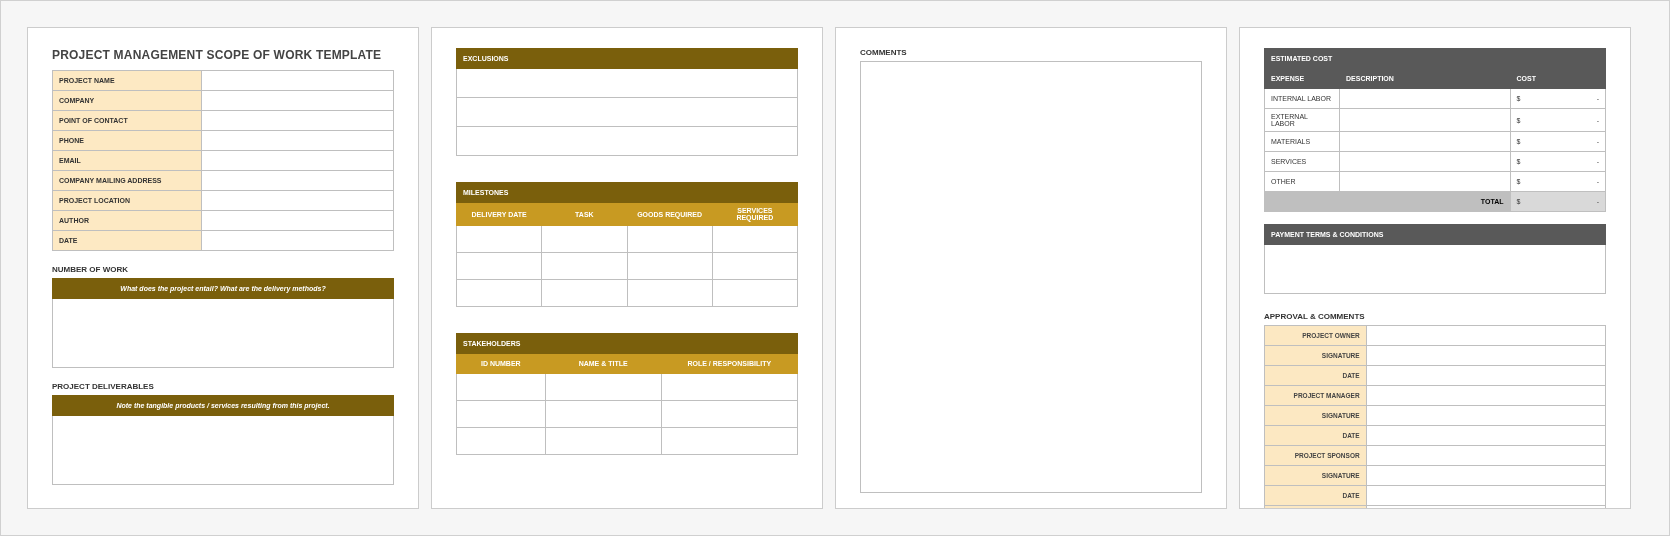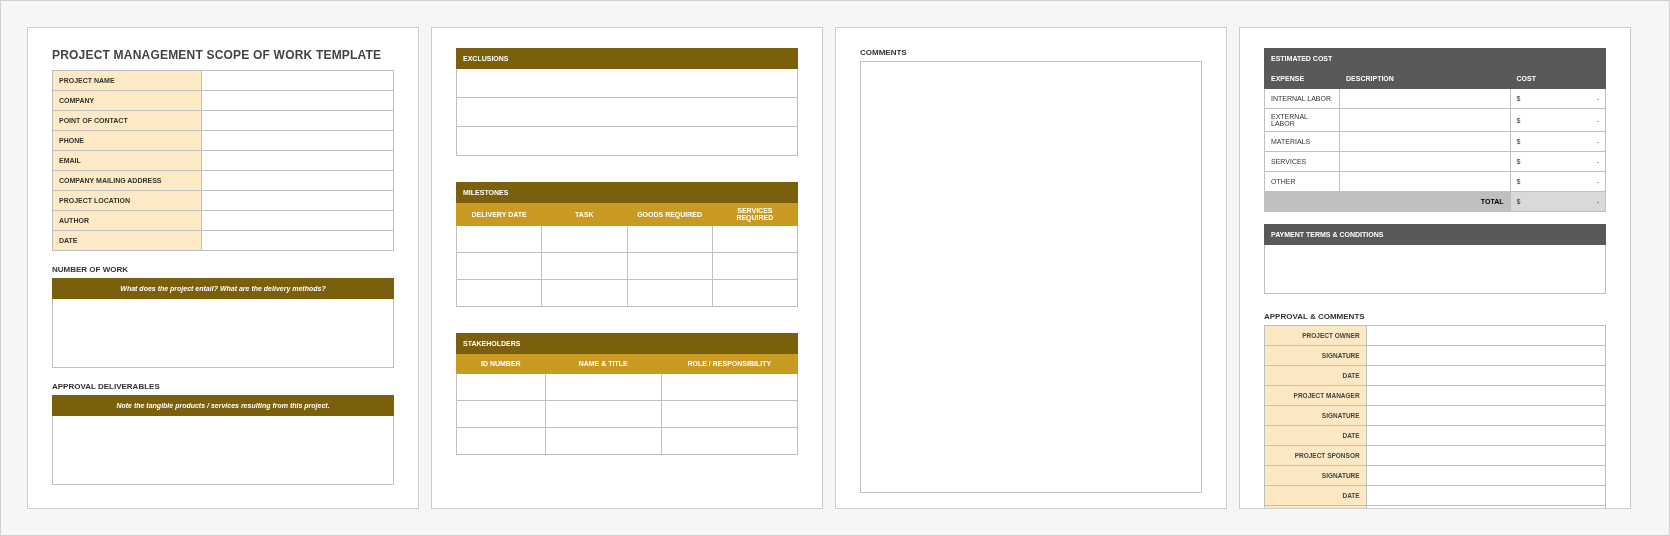--- a/index.html
+++ b/index.html
@@ -189,21 +189,21 @@
       <tbody>
           <tr>
             <td class="band-brown">What does the project entail? What are the delivery methods?</td>
           </tr>
       <tr class="tall-empty">
             <td></td>
           </tr>
     </tbody>
       </table>
 
-    <div class="section-heading">APPROVAL DELIVERABLES</div>
+    <div class="section-heading">PROJECT DELIVERABLES</div>
     <table>
       <tbody>
           <tr>
             <td class="band-brown">Note the tangible products / services resulting from this project.</td>
           </tr>
       <tr class="tall-empty">
             <td></td>
           </tr>
     </tbody>
       </table>

